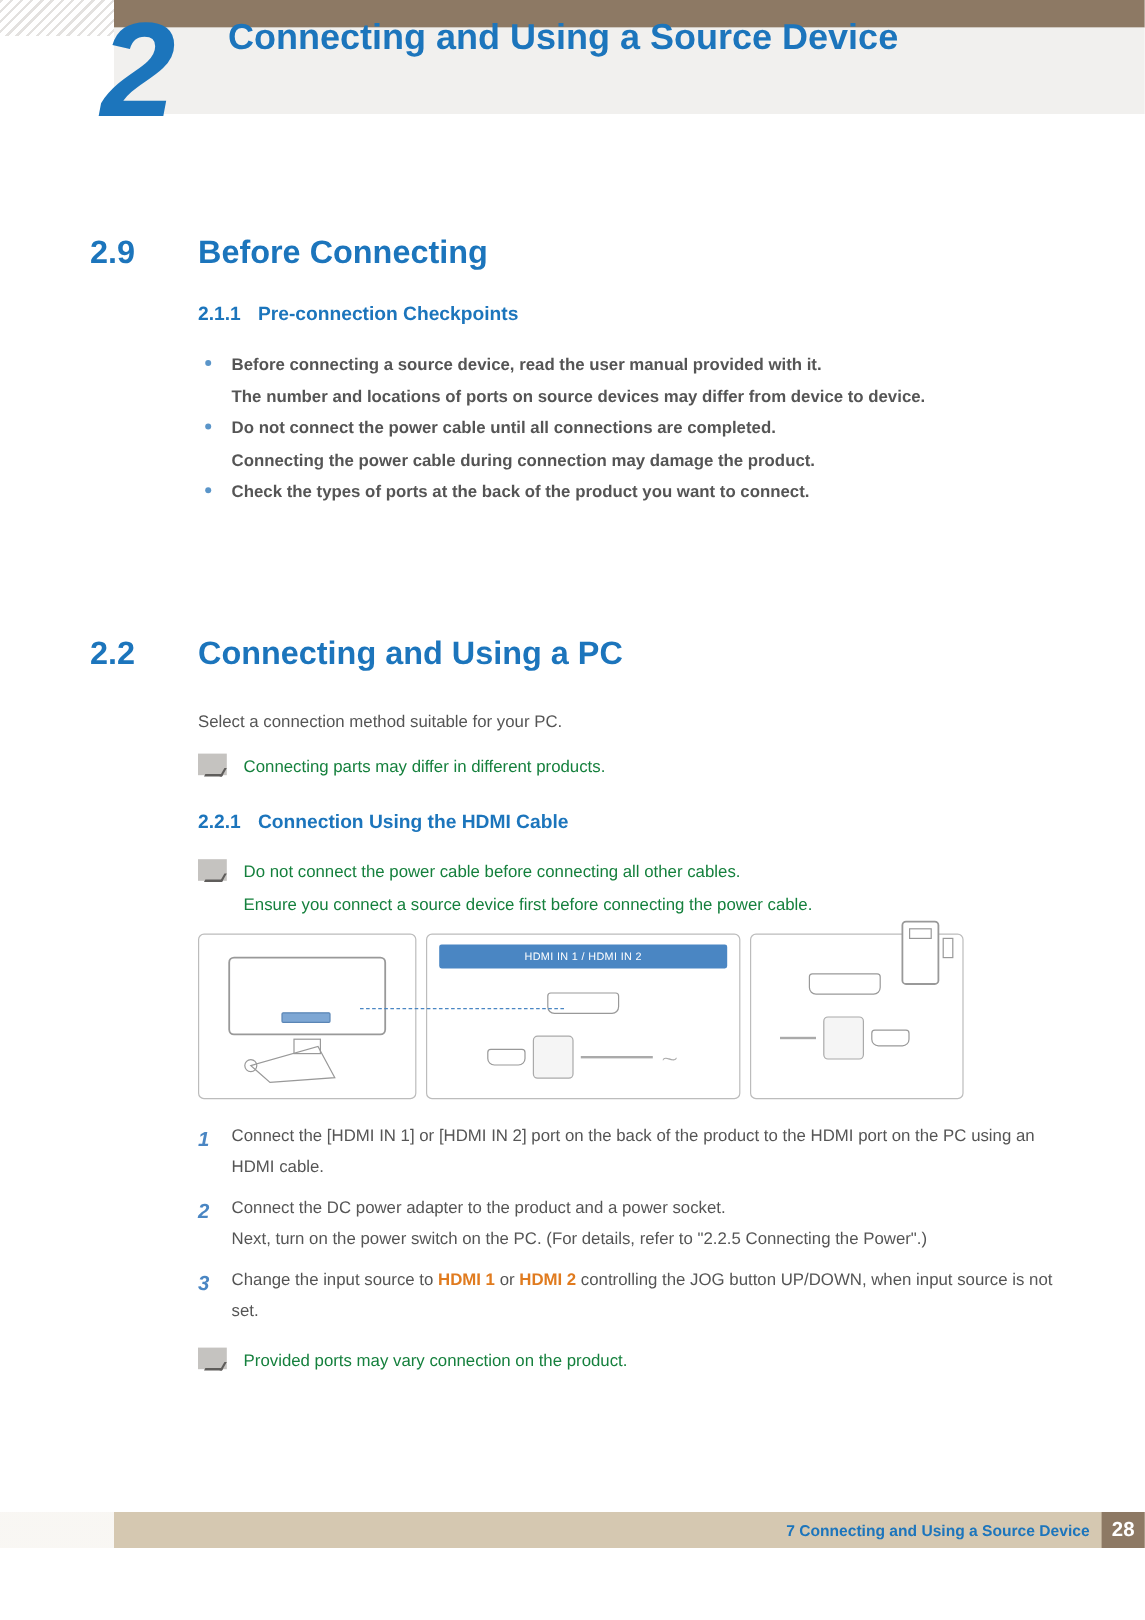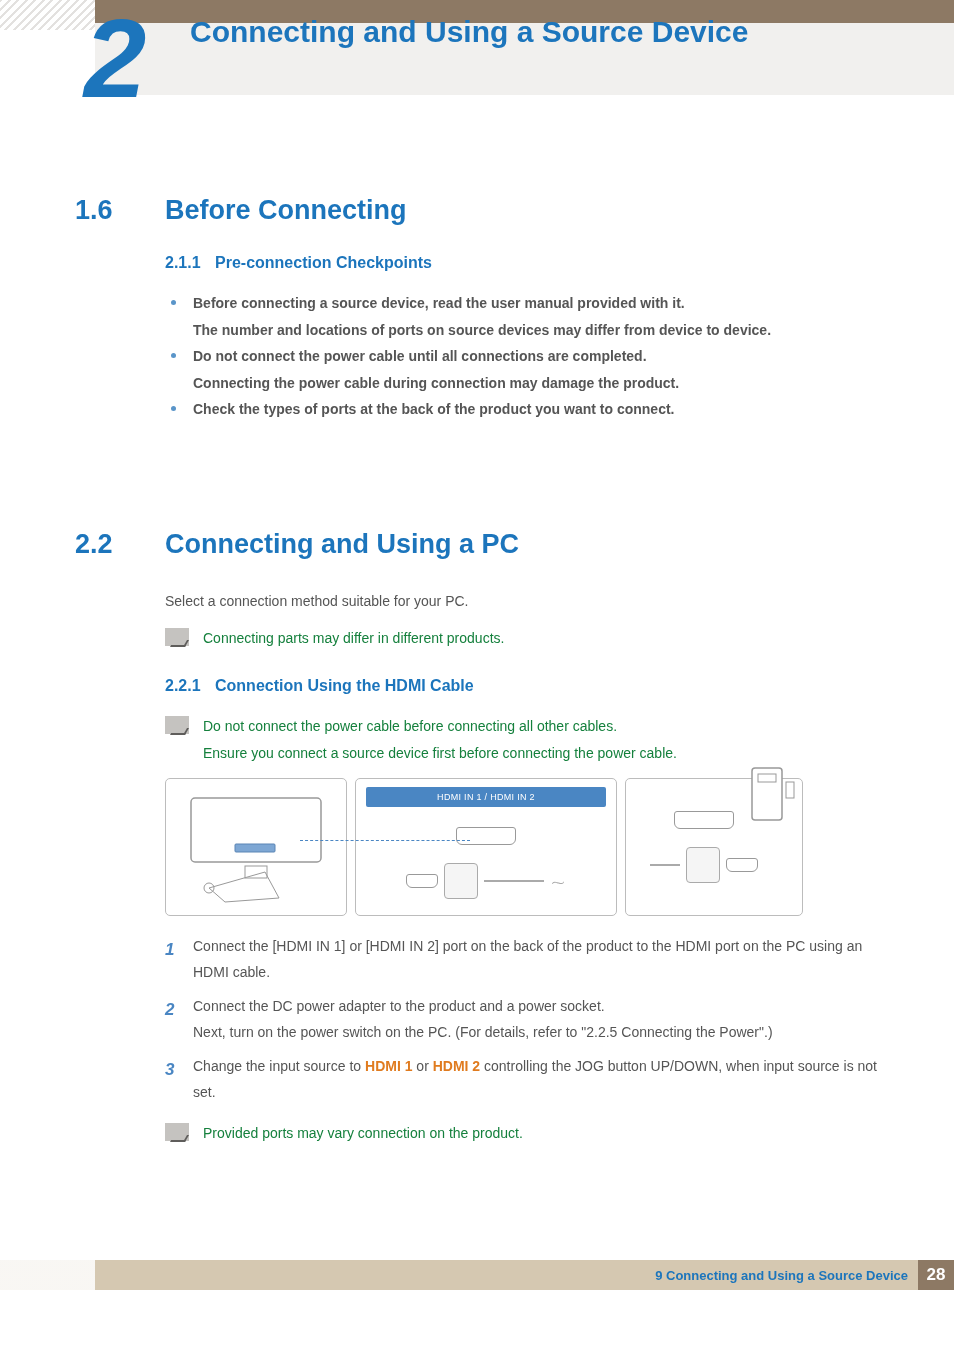--- a/index.html
+++ b/index.html
@@ -74,21 +74,21 @@
 
   <div class="topbar-brown"></div>
   <div class="header-grey"></div>
   <div class="hatched"></div>
   <div class="chapter-num">2</div>
   <div class="chapter-title">Connecting and Using a Source Device</div>
 
   <div class="content">
 
     <div class="h1row">
-      <div class="h1num">1.6</div>
+      <div class="h1num">2.9</div>
       <div class="h1txt">Before Connecting</div>
     </div>
 
     <div class="h2row">
       <div class="h2num">2.1.1</div>
       <div class="h2txt">Pre-connection Checkpoints</div>
     </div>
 
     <ul class="bullets">
       <li><span style="white-space:pre-line;">Before connecting a source device, read the user manual provided with it.
@@ -185,17 +185,17 @@
 
     <div class="note-row" style="margin-top:14px;">
       <div class="note-icon"></div>
       <div class="note-text">Provided ports may vary connection on the product.</div>
     </div>
 
   </div>
 
   <div class="footer-left-stub"></div>
   <div class="footer-bar">
-    <div class="footer-title">9 Connecting and Using a Source Device</div>
+    <div class="footer-title">7 Connecting and Using a Source Device</div>
     <div class="footer-pagebox">28</div>
   </div>
 
 </div>
 
 </body></html>

